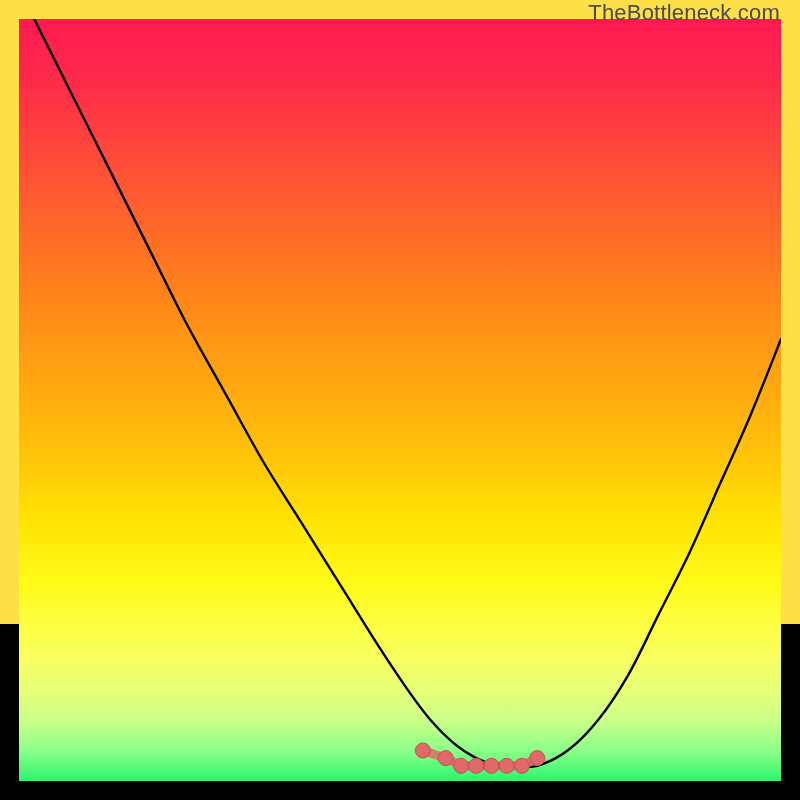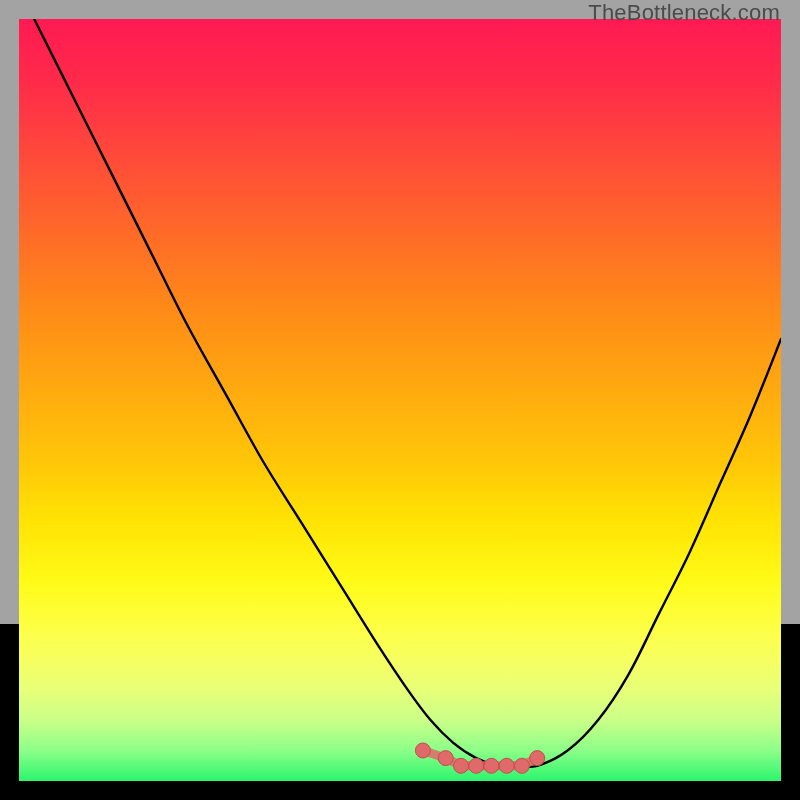--- a/index.html
+++ b/index.html
@@ -8,21 +8,21 @@
     width: 800px;
     height: 800px;
     background: #000;
     overflow: hidden;
     font-family: Arial, Helvetica, sans-serif;
   }
   .frame {
     position: relative;
     width: 800px;
     height: 624px;
-    background: #a3a3a3;
+    background: #fde047;
   }
   .plot-area {
     position: absolute;
     left: 19px;
     top: 19px;
     width: 762px;
     height: 762px;
     
     background: linear-gradient(to bottom,
       #ff1a52 0%,

